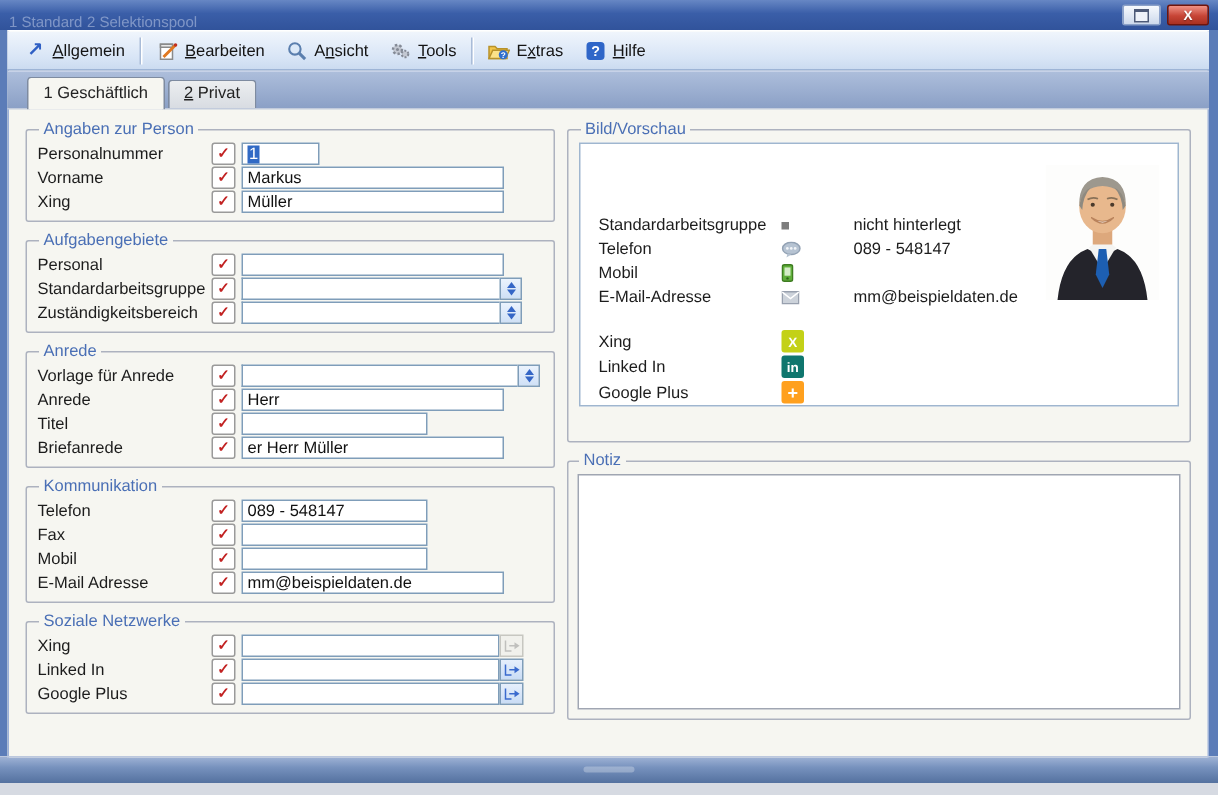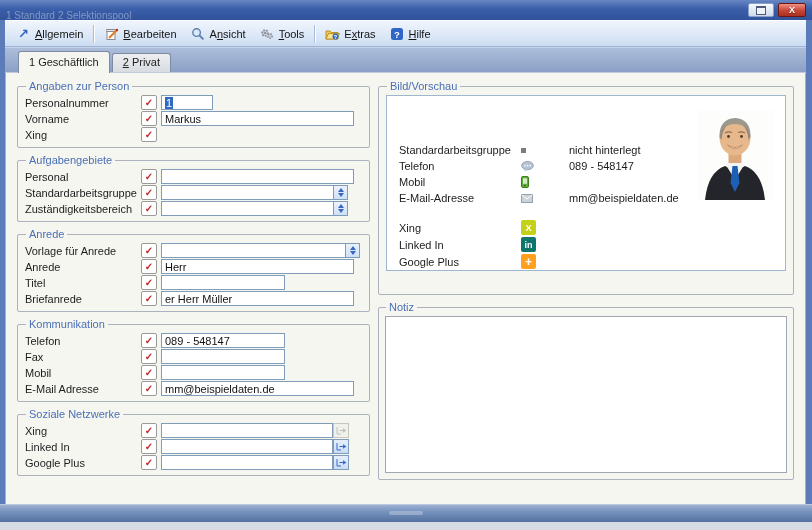--- a/index.html
+++ b/index.html
@@ -74,21 +74,21 @@
   .frow label{width:116px;flex:none;color:#1c1c1c;}
   .chkbtn{
     width:16px;height:15px;flex:none;box-sizing:border-box;margin-right:4px;padding:0;
     border:1px solid #9a9a9a;border-radius:2px;background:#fff;
     color:#c22222;font-size:10px;line-height:12px;text-align:center;font-weight:bold;cursor:default;
   }
   .ti{
     height:15px;box-sizing:border-box;border:1px solid #7f9db9;background:#fff;
     font-family:"Liberation Sans",sans-serif;font-size:11px;color:#111;padding:0 3px;
   }
-  .w52{width:52px;}.w124{width:124px;}.w187{width:193px;}.w172{width:172px;}.w184{width:184px;}
+  .w52{width:52px;}.w124{width:124px;}.w187{width:175px;}.w172{width:172px;}.w184{width:184px;}
   .selwrap{display:flex;align-items:center;}
   .selval{background:#316ac5;color:#fff;padding:0 1px;line-height:12px;}
   .combo{display:flex;}
   .combo .ti{border-right:none;}
   .spin{
     width:15px;height:15px;box-sizing:border-box;padding:0;flex:none;
     border:1px solid #7f9db9;background:linear-gradient(#ebf3fd,#cfe0f6);
     display:flex;flex-direction:column;align-items:center;justify-content:center;gap:1px;cursor:default;
   }
   .spin i{display:block;width:0;height:0;border-left:3px solid transparent;border-right:3px solid transparent;}
@@ -234,20 +234,21 @@
             </div>
         </div>
         <div class="frow">
           <label>Vorname</label>
           <button class="chkbtn">✓</button>
           <input class="ti w187" value="Markus" style="">
         </div>
         <div class="frow">
           <label>Xing</label>
           <button class="chkbtn">✓</button>
+          <input class="ti w187" value="Müller" style="">
         </div>
       </fieldset>
 
       <fieldset>
         <legend>Aufgabengebiete</legend>
         <div class="frow">
           <label>Personal</label>
           <button class="chkbtn">✓</button>
           <input class="ti w187" value="" style="">
         </div>

